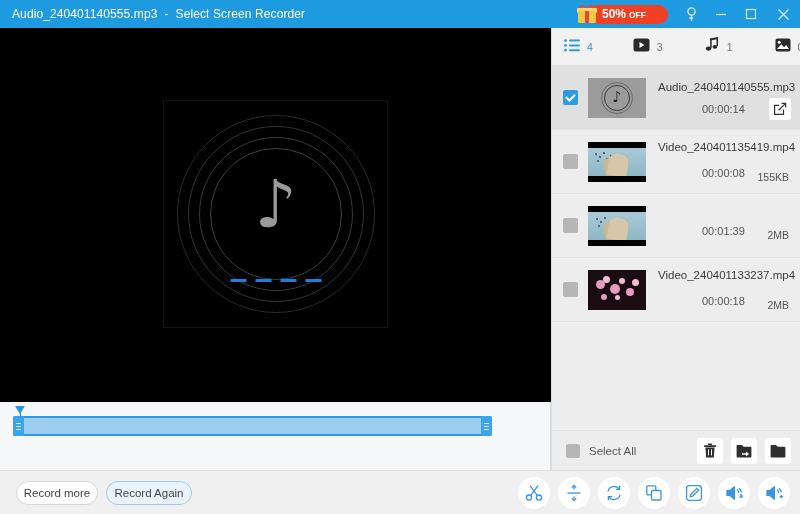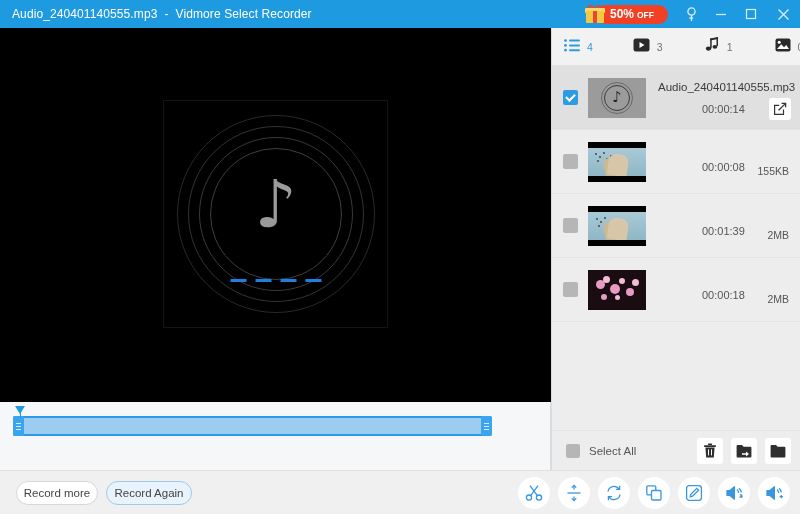--- a/index.html
+++ b/index.html
@@ -28,21 +28,21 @@
   .gift {
     width:18px; height:17px; position:relative; z-index:3; margin-right:-8px;
   }
   .gift .gbox { position:absolute; left:0; top:5px; width:18px; height:12px; background:#f5c842; border-radius:1px;}
   .gift .gband { position:absolute; left:7px; top:5px; width:4px; height:12px; background:#e8453c;}
   .gift .glid { position:absolute; left:-1px; top:2px; width:20px; height:5px; background:#ffd965; border-radius:1px;}
   .gift .gbow1 { position:absolute; left:1px; top:-1px; width:7px; height:5px; border:2px solid #e8453c; border-radius:50% 50% 0 0; }
   .gift .gbow2 { position:absolute; left:9px; top:-1px; width:7px; height:5px; border:2px solid #e8453c; border-radius:50% 50% 0 0; }
   .promo-pill {
     background:#f04124; color:#fff; border-radius:10px;
-    padding:2px 14px 2px 14px; font-size:12px; font-weight:bold;
+    padding:2px 22px 2px 14px; font-size:12px; font-weight:bold;
     display:flex; align-items:baseline; gap:3px; height:19px; line-height:15px;
     position:relative; z-index:1;
   }
   .promo-pill .off { font-size:8.5px; font-weight:bold; }
   .tb-btn {
     width:30px; height:28px; display:flex; align-items:center; justify-content:center;
     color:#e6f3fb;
   }
   .tb-btn svg { display:block; }
 
@@ -192,21 +192,21 @@
 </style>
 </head>
 <body>
 
 <div class="app">
 
   <div class="titlebar">
     <div style="display:flex;align-items:baseline;gap:7px;margin-left:12px;">
       <span class="title-text" style="margin-left:0">Audio_240401140555.mp3</span>
       <span class="title-text" style="margin-left:0">-</span>
-      <span class="title-text" style="margin-left:0">Vidmore Select Recorder</span>
+      <span class="title-text" style="margin-left:0">Select Screen Recorder</span>
     </div>
 
     <div class="title-right">
       <div class="promo">
         <div class="gift">
           <div class="gbow1"></div>
             <div class="gbow2"></div>
           <div class="glid"></div>
             <div class="gbox"></div>
             <div class="gband"></div>
@@ -368,20 +368,21 @@
               <i style="left:9px;top:0px"></i>
               <i style="left:12px;top:6px"></i>
               <i style="left:3px;top:8px"></i>
               <i style="left:16px;top:3px"></i>
             </div>
           <div class="hand2"></div>
             <div class="hand"></div>
           <div class="bar b"></div>
         </div>
         <div class="fmeta">
+          <div class="fname">Video_240401135419.mp4</div>
           <div class="fsub">
             <span class="fdur">00:00:08</span>
             <span class="fsize">155KB</span>
           </div>
         </div>
       </div>
 
       <div class="frow">
         <div class="cbox"></div>
         <div class="thumb">
@@ -413,20 +414,21 @@
           <div class="fl" style="left:8px;top:10px;width:9px;height:9px;"></div>
           <div class="fl2" style="left:15px;top:6px;width:7px;height:7px;"></div>
           <div class="fl" style="left:22px;top:14px;width:10px;height:10px;"></div>
           <div class="fl2" style="left:31px;top:8px;width:6px;height:6px;"></div>
           <div class="fl" style="left:38px;top:18px;width:8px;height:8px;"></div>
           <div class="fl2" style="left:44px;top:9px;width:7px;height:7px;"></div>
           <div class="fl" style="left:13px;top:24px;width:6px;height:6px;"></div>
           <div class="fl2" style="left:27px;top:25px;width:5px;height:5px;"></div>
         </div>
         <div class="fmeta">
+          <div class="fname">Video_240401133237.mp4</div>
           <div class="fsub">
             <span class="fdur">00:00:18</span>
             <span class="fsize">2MB</span>
           </div>
         </div>
       </div>
     </div>
 
     <div class="panel-footer">
       <div class="sel-all-box"></div>

